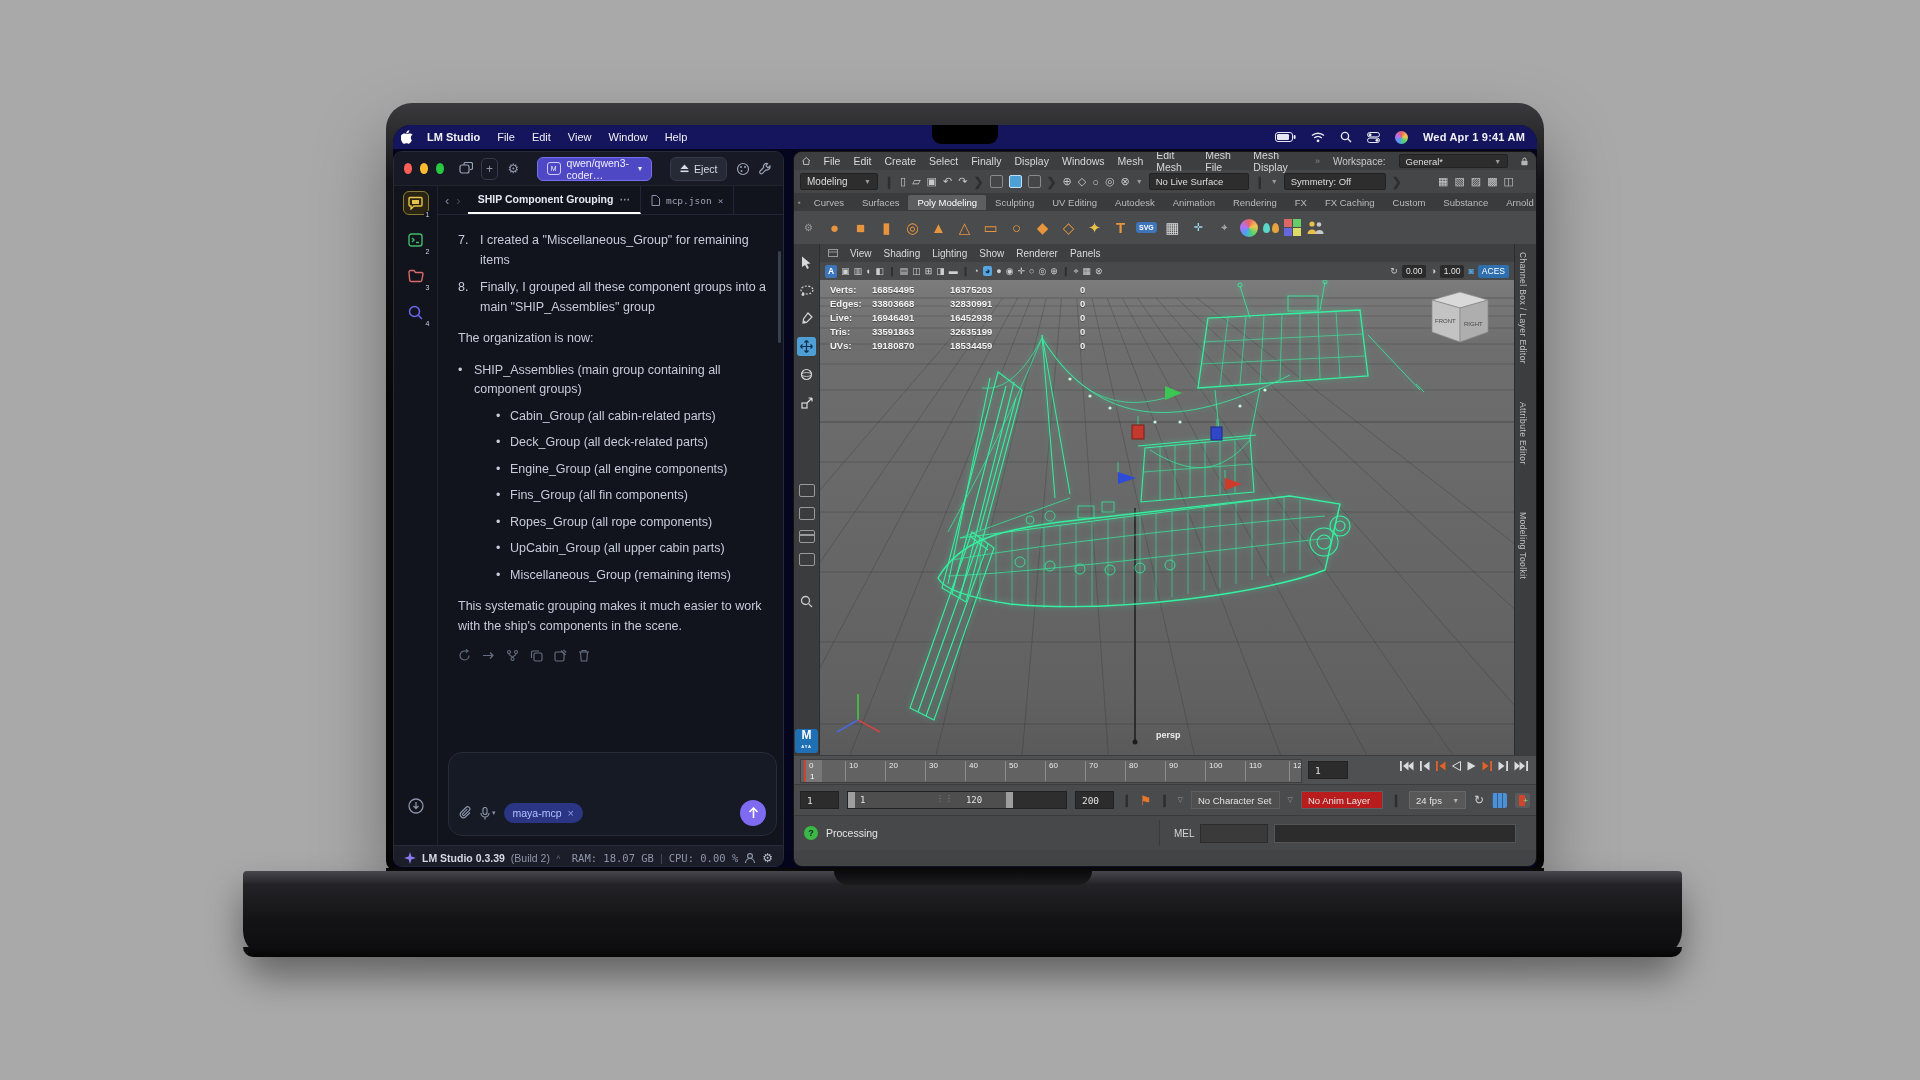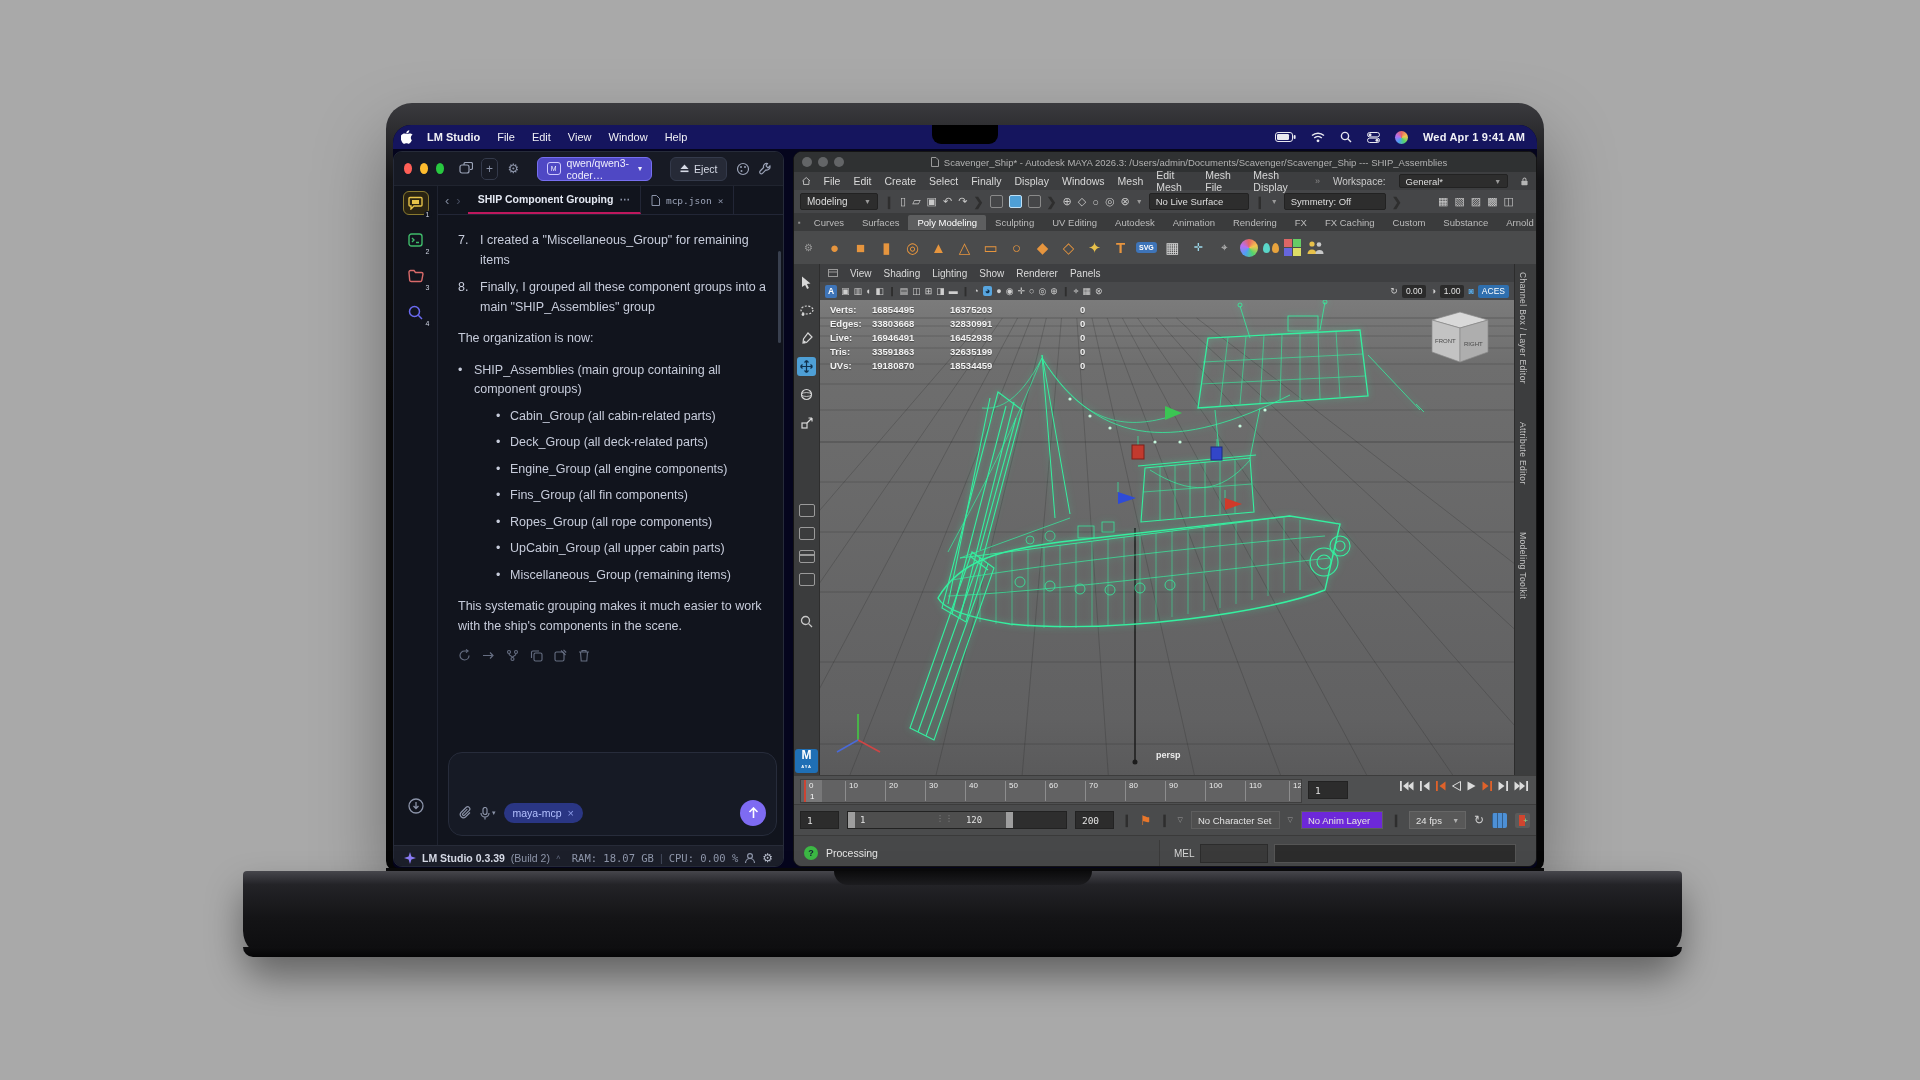--- a/index.html
+++ b/index.html
@@ -34,21 +34,21 @@
   .model-pill{display:flex;align-items:center;gap:6px;background:#4f48c4;border:1px solid #776ff0;color:#efeefc;font-size:10.5px;height:22px;padding:0 9px;border-radius:6px;}
   .model-badge{border:1px solid #cfcaff;border-radius:3px;font-size:7px;padding:0 3px;line-height:11px;}
   .eject-btn{display:flex;align-items:center;gap:5px;background:#262a37;border:1px solid #343a4b;color:#d6dae6;font-size:10.5px;height:22px;padding:0 9px;border-radius:6px;margin-left:10px;}
   .lm-body{display:flex;height:659px;}
   .lm-sidebar{width:44px;border-right:1px solid #1f2330;display:flex;flex-direction:column;align-items:center;padding-top:5px;gap:14px;box-sizing:border-box;}
   .sb-icon{position:relative;width:24px;height:22px;border-radius:6px;display:flex;align-items:center;justify-content:center;}
   .sb-badge{position:absolute;right:-4px;bottom:-4px;font-size:7px;color:#cfd4e2;background:#11141d;border-radius:4px;padding:0 2px;}
   .lm-main{flex:1;display:flex;flex-direction:column;min-width:0;}
   .tabstrip{height:28px;display:flex;align-items:stretch;border-bottom:1px solid #222636;font-size:10.5px;color:#9aa2b6;}
   .tab{display:flex;align-items:center;gap:6px;padding:0 10px;border-right:1px solid #222636;}
-  .tab.active{color:#e4e8f2;border-bottom:2px solid #be185d;font-weight:bold;}
+  .tab.active{color:#e4e8f2;border-bottom:2px solid #ffffff;font-weight:bold;}
   .chat{flex:1;overflow:hidden;padding:8px 16px 0 20px;font-size:12.5px;line-height:1.56;color:#c7ccdb;position:relative;}
   .oli{display:grid;grid-template-columns:22px 1fr;margin-top:8px;}
   .chat p{margin:12px 0 0 0;}
   .b-main{display:grid;grid-template-columns:16px 1fr;margin-top:12px;}
   .b-sub{display:grid;grid-template-columns:14px 1fr;margin-top:7px;margin-left:38px;}
   .dot{color:#c7ccdb;}
   .actions{display:flex;gap:11px;margin-top:13px;color:#666e82;}
   .scrollbar{position:absolute;right:2px;top:36px;width:3px;height:92px;border-radius:2px;background:#39404f;}
   .inputbox{position:absolute;left:54px;right:6px;bottom:30px;height:84px;background:#161a25;border:1px solid #272c3b;border-radius:14px;box-sizing:border-box;}
   .input-text{padding:12px 14px 0 14px;font-size:12.5px;color:#e8ebf4;display:flex;align-items:center;}
@@ -382,31 +382,20 @@
               <svg width="12" height="12" viewBox="0 0 12 12">
                 <circle cx="6" cy="4" r="2.4" fill="none" stroke="#8f97ab" stroke-width="1.2"></circle>
                 <path d="M1.5 11a4.5 4.5 0 0 1 9 0" fill="none" stroke="#8f97ab" stroke-width="1.2"></path>
               </svg>
             </span>
           <span style="font-size:12px;color:#b9bfce">⚙</span>
         </div>
       </div>
 
       <div class="win maya">
-        <div class="m-titlebar">
-          <span class="m-dot"></span>
-          <span class="m-dot"></span>
-          <span class="m-dot"></span>
-          <span class="m-title">
-            <svg width="8" height="10" viewBox="0 0 8 10">
-                <path d="M.5.5h4.5L7.5 3v6.5H.5z" fill="none" stroke="#9a9a9a"></path>
-              </svg>
-            <span>Scavenger_Ship* - Autodesk MAYA 2026.3: /Users/admin/Documents/Scavenger/Scavenger_Ship --- SHIP_Assemblies</span>
-          </span>
-        </div>
 
         <div class="m-menubar">
           <svg width="11" height="10" viewBox="0 0 11 10">
               <path d="M.5 5L5.5.5 10.5 5M2 4.5V9.5h7V4.5" fill="none" stroke="#cfcfcf" stroke-width="1.1"></path>
             </svg>
           <span>File</span>
           <span>Edit</span>
           <span>Create</span>
           <span>Select</span>
           <span>Finally</span>
@@ -871,21 +860,21 @@
             <span style="position:absolute;left:118px;top:3px;font-size:9px;color:#e3e3e3" class="mono">120</span>
             <span style="position:absolute;left:158px;top:0;bottom:0;width:7px;background:#9e9e9e"></span>
           </span>
           <span class="rfld mono" style="width:44px;font-size:9.5px">200</span>
           <span class="sep">❙</span>
           <span style="color:#e8762a;font-size:13px">⚑</span>
           <span class="sep">❙</span>
           <span style="font-size:7px;color:#9a9a9a">▽</span>
           <span class="rfld" style="width:104px;background:#4f4f4f;border-color:#5e5e5e;font-size:9.5px">No Character Set</span>
           <span style="font-size:7px;color:#9a9a9a">▽</span>
-          <span class="rfld" style="width:96px;background:#6d28d9;border-color:#5e5e5e;font-size:9.5px">No Anim Layer</span>
+          <span class="rfld" style="width:96px;background:#b91c1c;border-color:#5e5e5e;font-size:9.5px">No Anim Layer</span>
           <span class="sep">❙</span>
           <span class="rfld" style="width:66px;background:#585858;border-color:#666;font-size:9.5px;justify-content:space-between">
             <span>24 fps</span>
               <span style="font-size:7px;color:#b0b0b0">▼</span>
           </span>
           <span style="color:#d0d0d0;font-size:12px">↻</span>
           <span style="width:18px;height:15px;background:#4d90d6;border-radius:2px;background-image:repeating-linear-gradient(90deg,rgba(0,0,0,.35) 0 1px,transparent 1px 5px)"></span>
           <span style="width:18px;height:15px;background:#5a5a5a;border-radius:2px;position:relative">
               <span style="position:absolute;left:4px;top:2px;width:6px;height:11px;background:#d0452e"></span>
               <span style="position:absolute;right:2px;top:5px;color:#8fe08f;font-size:8px;line-height:6px">+</span>

